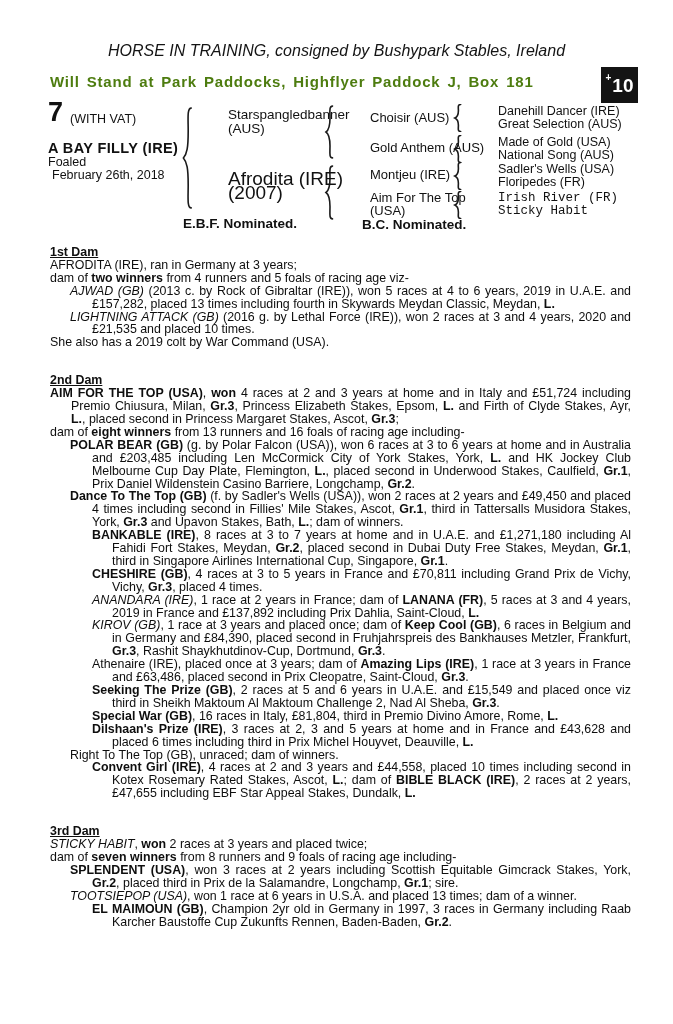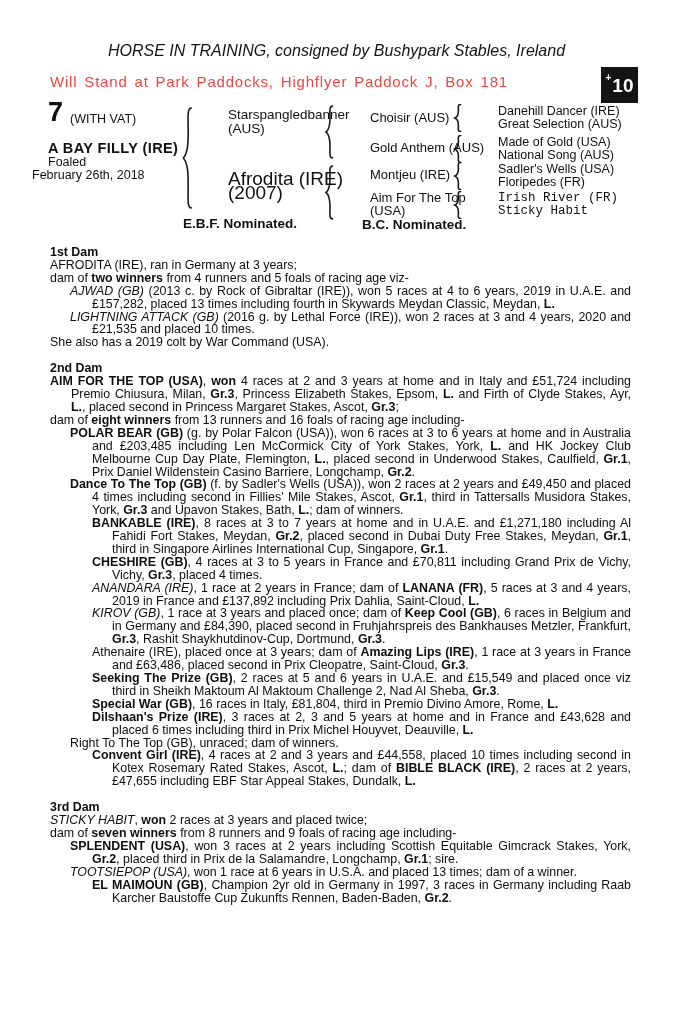--- a/index.html
+++ b/index.html
@@ -7,56 +7,56 @@
     width:673px;height:1024px;position:relative;overflow:hidden;
     font-family:"Liberation Sans","DejaVu Sans",sans-serif;color:#111;
     -webkit-font-smoothing:antialiased;
   }
   .page{position:absolute;inset:0;}
   .title{
     position:absolute;top:42px;left:0;right:0;text-align:center;
     font-style:italic;font-size:16px;line-height:17px;color:#141414;
   }
   .stand{
-    position:absolute;top:73px;left:50px;font-weight:normal;font-size:15px;
-    letter-spacing:.8px;word-spacing:2px;color:#ef4444;
+    position:absolute;top:73px;left:50px;font-weight:bold;font-size:15px;
+    letter-spacing:.8px;word-spacing:2px;color:#4d7c0f;
   }
   .badge{
     position:absolute;left:601px;top:67px;width:37px;height:36px;background:#141414;
     color:#fff;display:flex;align-items:center;justify-content:center;
     font-weight:bold;font-size:19px;line-height:1;
   }
   .badge-sup{font-size:10px;align-self:flex-start;margin-top:6px;margin-right:1px;}
   .lotnum{position:absolute;left:48px;top:99px;font-weight:bold;font-size:27px;line-height:27px;}
   .vat{position:absolute;left:70px;top:112px;font-size:12.5px;}
   .desc{position:absolute;left:48px;top:140px;font-weight:bold;font-size:14.5px;letter-spacing:.4px;}
   .foaled{position:absolute;left:48px;top:155px;font-size:12.5px;}
-  .foaldate{position:absolute;left:32px;top:168px;font-size:12.5px;}
+  .foaldate{position:absolute;left:52px;top:168px;font-size:12.5px;}
 
   .ped{position:absolute;font-size:13px;line-height:13px;white-space:nowrap;margin-left:32px;}
   .ped.small{font-size:12.5px;}
   #ped-sire{left:196px;top:108px;font-size:13.5px;line-height:13.5px;}
   #ped-dam{left:196px;top:172px;font-size:19px;line-height:13.5px;}
   #ped-ss{left:338px;top:111px;}
   #ped-sd{left:338px;top:141px;}
   #ped-ds{left:338px;top:168px;}
   #ped-dd{left:338px;top:191px;white-space:normal;width:110px;}
   #gg0{left:466px;top:105px;}
   #gg1{left:466px;top:136px;}
   #gg2{left:466px;top:163px;}
   #gg3{left:466px;top:192px;font-family:Liberation Mono, monospace;}
   .brace{position:absolute;}
   .nom{position:absolute;font-weight:bold;font-size:13.5px;}
   #nom-ebf{left:183px;top:216px;}
   #nom-bc{left:362px;top:217px;}
 
   .dams{position:absolute;left:50px;top:246px;width:581px;font-size:12.4px;line-height:12.9px;color:#0e0e0e;}
-  .section{margin-top:13px;}
+  .section{margin-top:25px;}
   .section:first-child{margin-top:0;}
-  .sec-h{font-weight:bold;}
+  .sec-h{font-weight:bold;text-decoration:underline;}
   .para{margin:0;text-align:justify;}
   .para.L0{padding-left:21px;text-indent:-21px;}
   .para.L1{padding-left:42px;text-indent:-22px;}
   .para.L2{padding-left:62px;text-indent:-20px;}
   b{font-weight:bold;}
   i{font-style:italic;}
 </style>
 </head>
 <body>
 

